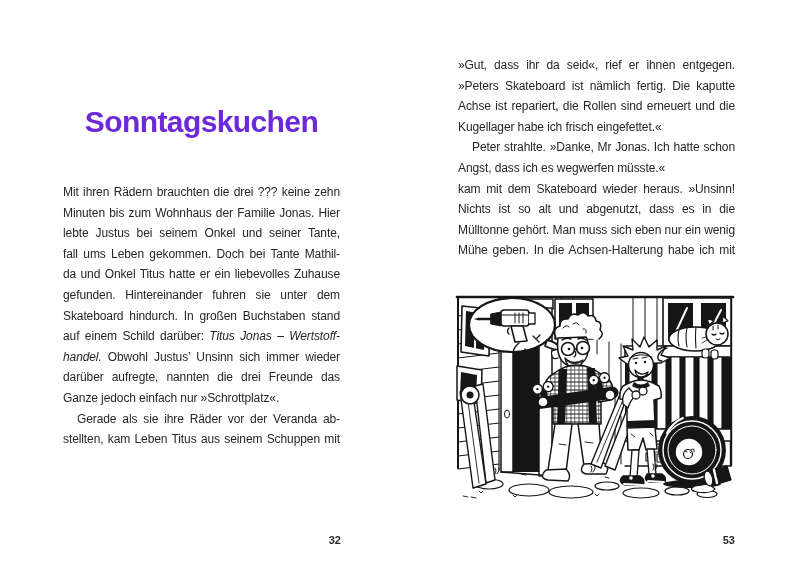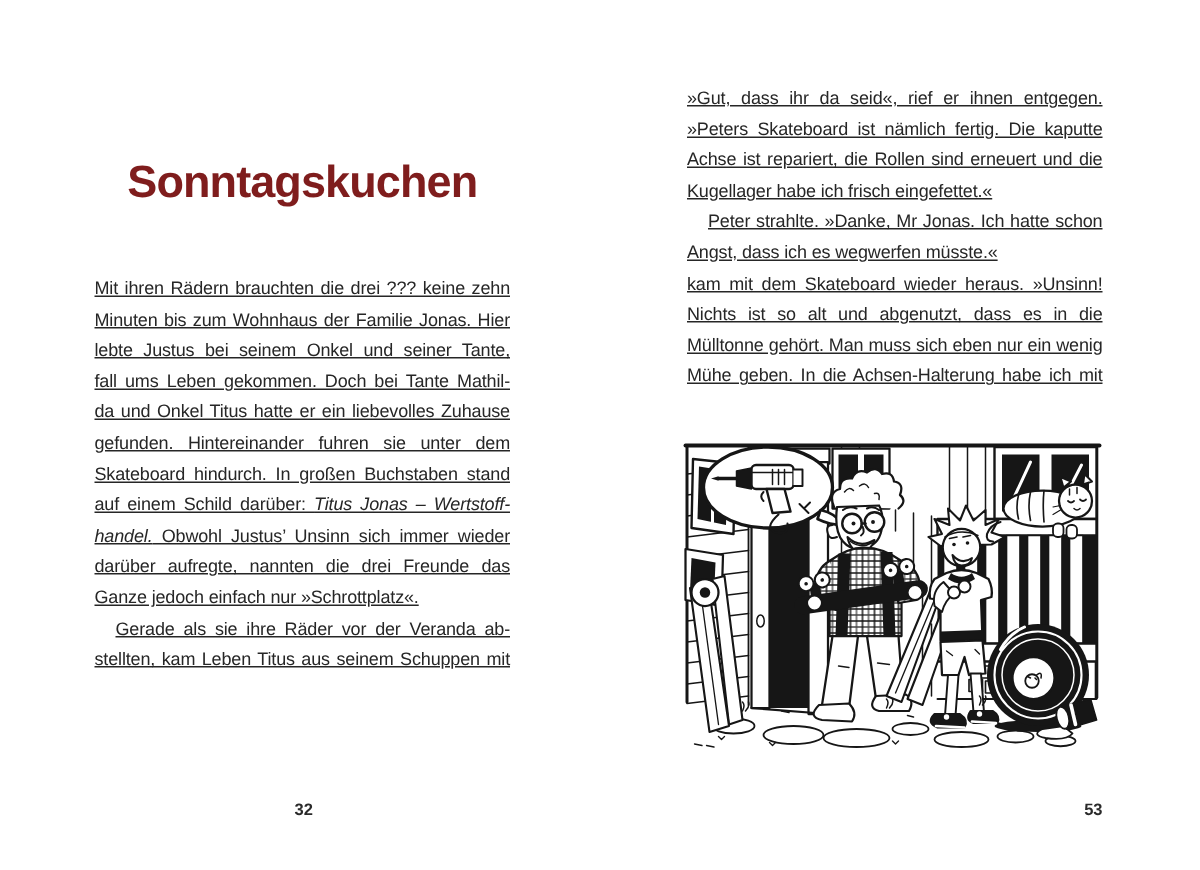--- a/index.html
+++ b/index.html
@@ -3,31 +3,31 @@
 <meta charset="utf-8">
 <style>
   html,body{margin:0;padding:0;background:#ffffff;}
   .spread{
     position:relative;width:800px;height:580px;background:#ffffff;
     font-family:"Liberation Sans","DejaVu Sans",sans-serif;color:#262626;overflow:hidden;
   }
   .chapter-title{
     position:absolute;left:63px;top:104px;width:277px;margin:0;
     font-size:30px;line-height:36px;font-weight:700;letter-spacing:-0.6px;
-    text-align:center;color:#7f1d1d;
+    text-align:center;color:#6d28d9;
   }
-  .body-text{position:absolute;width:277px;font-size:12px;line-height:20.6px;letter-spacing:-0.1px;text-decoration:underline;}
+  .body-text{position:absolute;width:277px;font-size:12px;line-height:20.6px;letter-spacing:-0.1px;}
   .body-text-left{left:63px;top:182px;}
   .body-text-right{left:458px;top:55px;}
   .line{text-align:justify;text-align-last:justify;white-space:normal;}
   .line.end{text-align-last:left;}
   .line.indent{text-indent:14px;}
   .it{font-style:italic;}
   .page-number{position:absolute;top:534px;font-size:11px;font-weight:700;color:#2a2a2a;}
-  .page-number-left{left:64px;width:277px;text-align:center;}
+  .page-number-left{left:64px;width:277px;text-align:right;}
   .page-number-right{left:458px;width:277px;text-align:right;}
   .illustration{position:absolute;left:455px;top:294px;width:280px;height:212px;margin:0;}
   .illustration svg{display:block;width:280px;height:212px;}
 </style>
 </head>
 <body>
 
 <div class="spread">
 
   <h1 class="chapter-title">Sonntagskuchen</h1>

